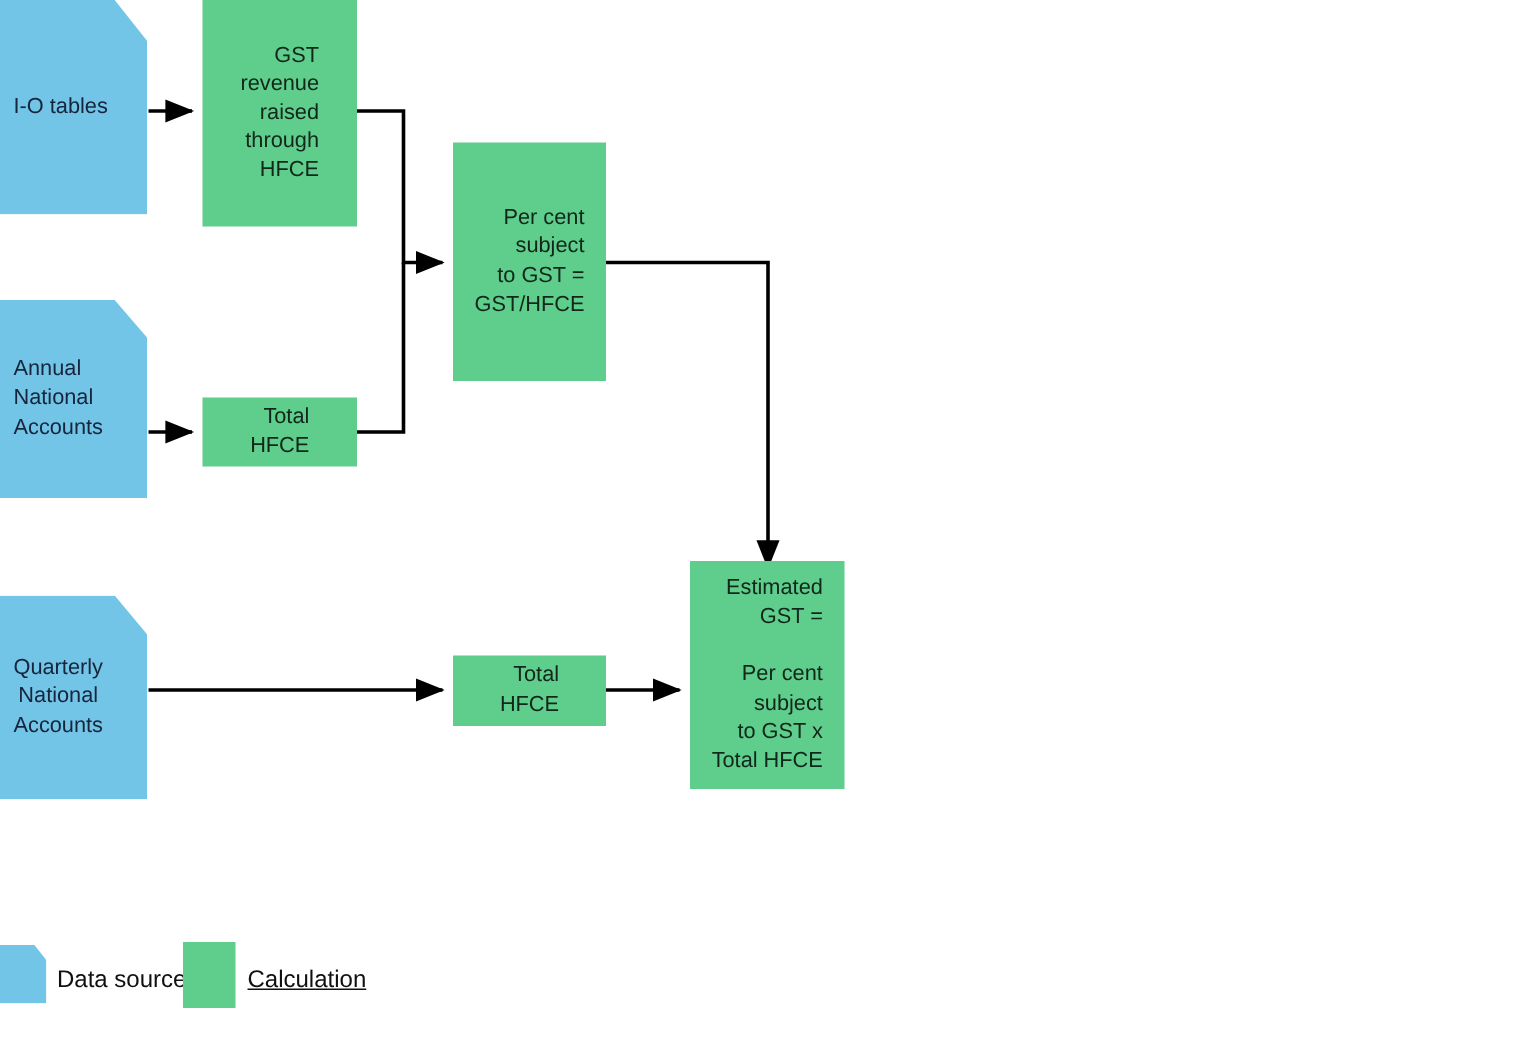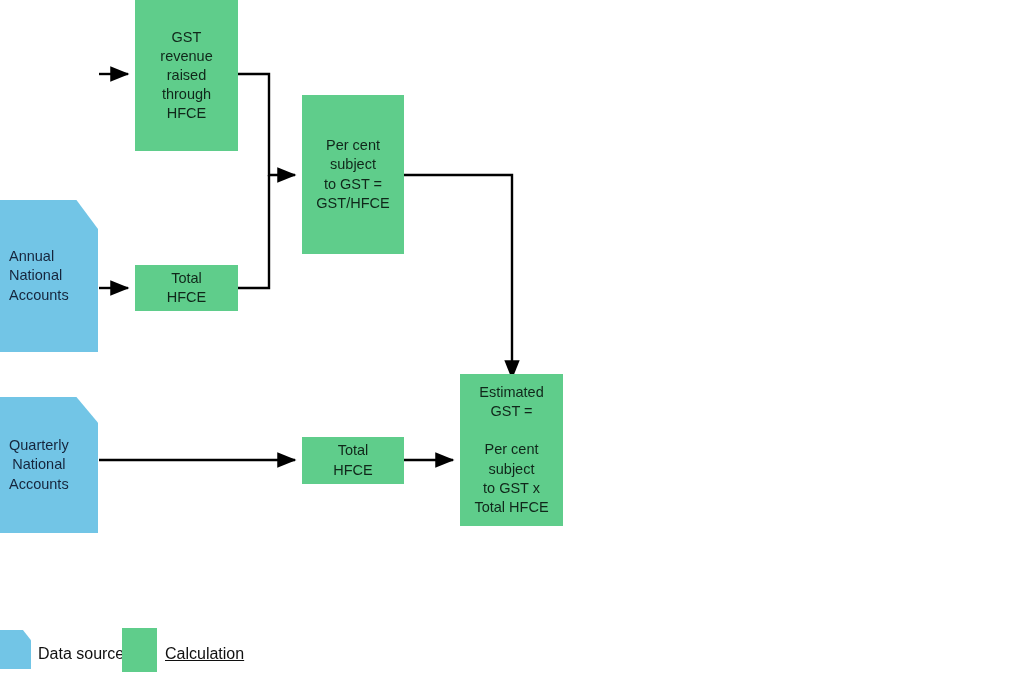--- a/index.html
+++ b/index.html
@@ -14,21 +14,21 @@
     width: 1024px;
     height: 693px;
     background: #ffffff;
     overflow: hidden;
   }
   .node {
     position: absolute;
     display: flex;
     align-items: center;
     justify-content: center;
-    text-align: center;
+    text-align: right;
     line-height: 1.32;
     white-space: pre-line;
   }
   .source {
     background: #72C5E6;
     color: #16253c;
     font-size: 14.5px;
     justify-content: flex-start;
     padding-left: 9px;
     text-align: left;
@@ -82,22 +82,25 @@
 
     <path d="M238,288 L269,288 L269,175" fill="none" stroke="#000000" stroke-width="2.4"></path>
 
     <path d="M404,175 L512,175 L512,378" fill="none" stroke="#000000" stroke-width="2.4" marker-end="url(#arrow)"></path>
 
     <path d="M99,460 L295,460" fill="none" stroke="#000000" stroke-width="2.4" marker-end="url(#arrow)"></path>
 
     <path d="M404,460 L453,460" fill="none" stroke="#000000" stroke-width="2.4" marker-end="url(#arrow)"></path>
   </svg>
 
+  <div class="node source" style="left:0px; top:0px; width:98px; height:143px;">
+    <span>I-O tables</span>
+  </div>
 
-  <div class="node source" style="left:0px; top:200px; width:98px; height:152px;">
+  <div class="node source" style="left:0px; top:200px; width:98px; height:132px;">
     <span>Annual
 National
 Accounts</span>
   </div>
 
   <div class="node source" style="left:0px; top:397px; width:98px; height:136px;text-align:center;">
     <span>Quarterly
 National
 Accounts</span>
   </div>

